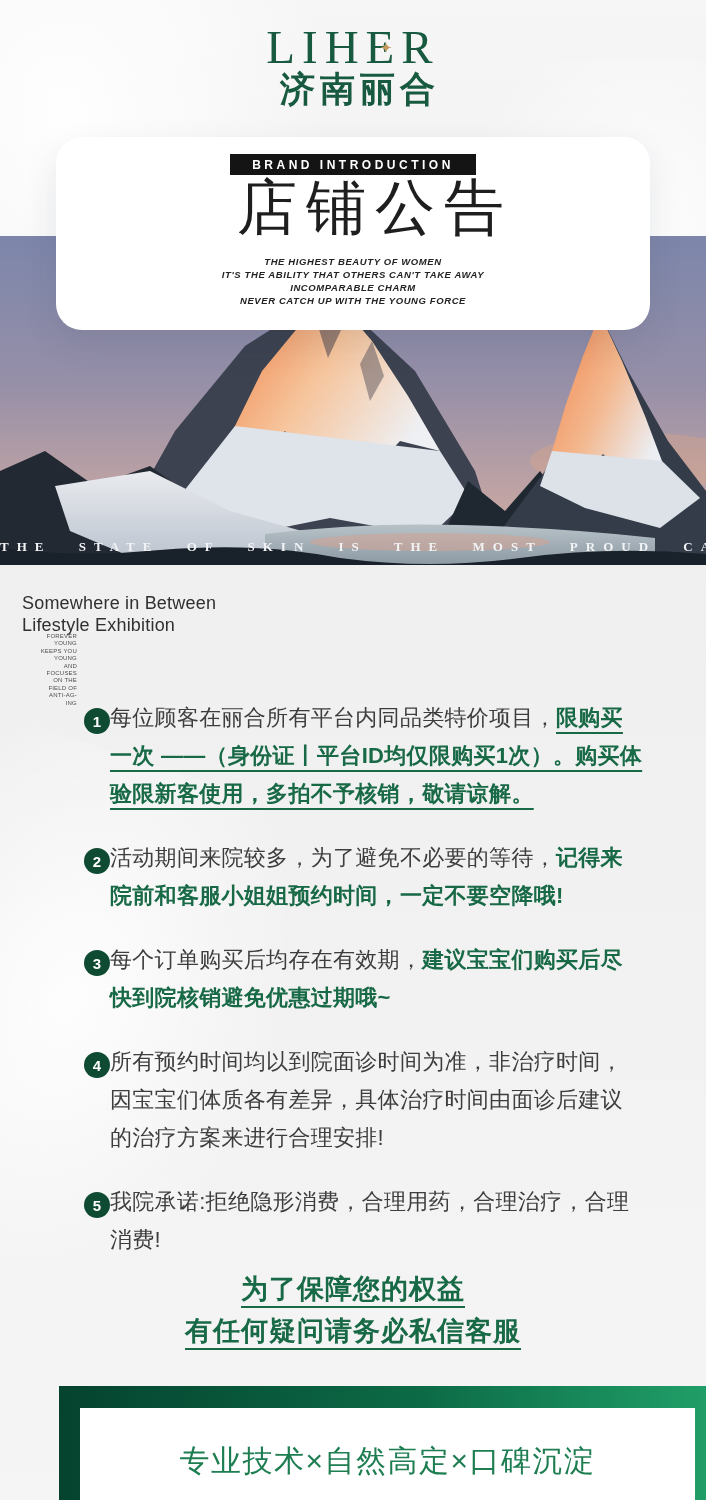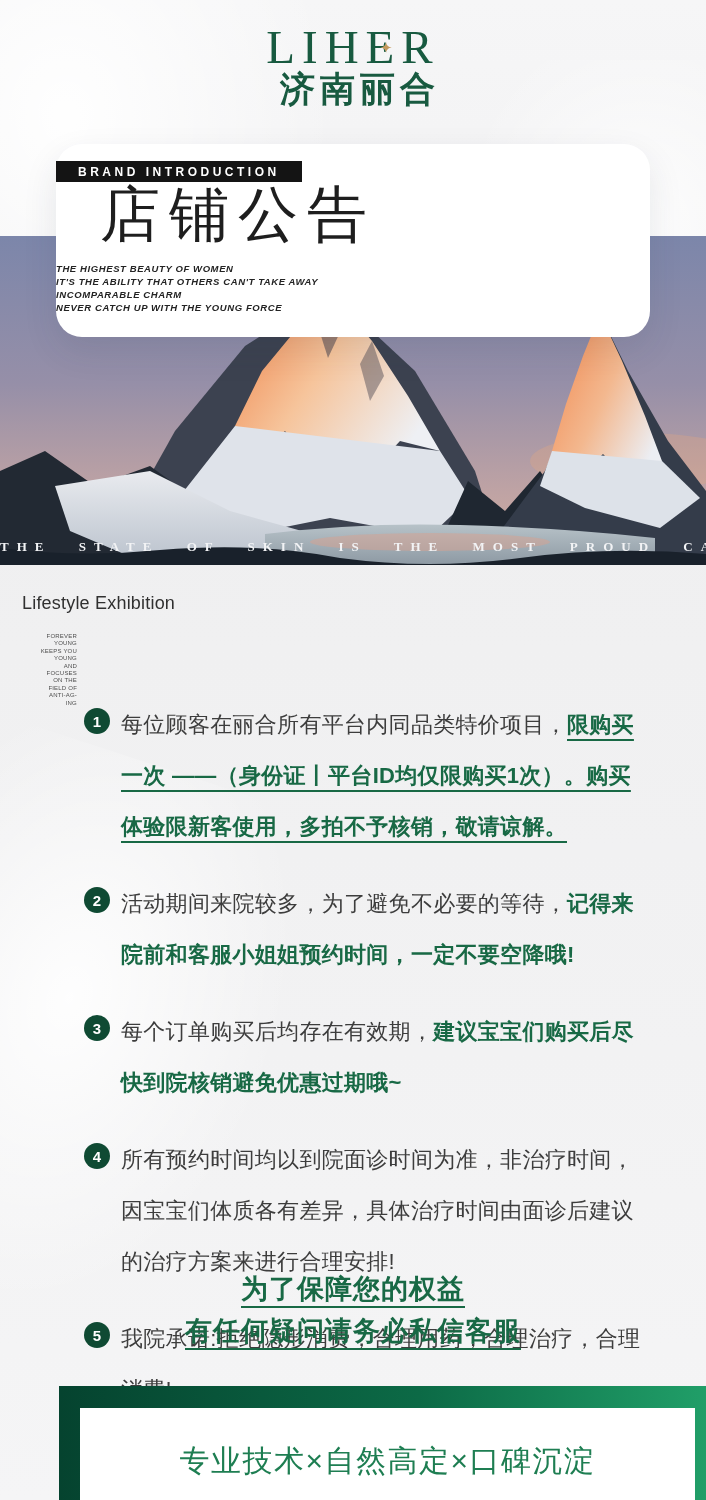--- a/index.html
+++ b/index.html
@@ -28,40 +28,40 @@
   .logo-sparkle{position:absolute;left:65.5%;top:36%;font-size:15px;color:var(--gold);line-height:1;}
   .logo-cn{font-family:"Liberation Serif",serif;font-size:35px;font-weight:600;
     letter-spacing:5px;margin-left:14px;line-height:1.1;}
   
   .hero-image{position:absolute;top:236px;left:0;width:706px;height:329px;z-index:1;}
   .hero-image svg{display:block;width:706px;height:329px;}
   .hero-caption{position:absolute;bottom:10px;left:0;width:100%;text-align:center;
     font-family:"Liberation Serif",serif;font-size:13px;font-weight:700;color:#f2f3f5;
     letter-spacing:8px;word-spacing:16px;white-space:nowrap;}
   
-  .hero-card{position:absolute;top:144px;left:56px;width:594px;height:193px;background:#fff;
-    border-radius:26px;z-index:2;box-shadow:0 14px 34px rgba(40,50,70,.10);text-align:left;}
+  .hero-card{position:absolute;top:137px;left:56px;width:594px;height:193px;background:#fff;
+    border-radius:26px;z-index:2;box-shadow:0 14px 34px rgba(40,50,70,.10);text-align:center;}
   .badge{display:inline-block;margin-top:17px;background:var(--badge-black);color:#fff;
     font-size:12px;font-weight:700;letter-spacing:3.5px;padding:4px 22px 3px;}
   .title{font-size:60px;font-weight:400;letter-spacing:9px;color:#1e1e1e;margin-top:1px;
     line-height:1.05;padding-left:44px;}
   .tagline{margin-top:16px;font-size:9.5px;font-weight:700;color:#232323;line-height:13px;
     letter-spacing:.6px;white-space:pre-line;font-style:italic;}
   
   .exhibition{position:absolute;top:592px;left:22px;font-size:18px;line-height:22px;
     color:#303030;font-weight:500;letter-spacing:.2px;}
   .micro{position:absolute;top:633px;left:20px;width:57px;text-align:right;font-size:6px;
     line-height:7.4px;color:#4e4e4e;white-space:pre-line;letter-spacing:.2px;}
   
   .notices{position:absolute;top:699px;left:84px;width:560px;list-style:none;}
   .notice{display:flex;align-items:flex-start;margin-bottom:26px;}
   .bullet{flex:0 0 auto;width:26px;height:26px;border-radius:50%;background:var(--bullet-green);
     color:#fff;font-size:15px;font-weight:700;display:flex;align-items:center;
     justify-content:center;margin-top:9px;}
-  .ntext{margin-left:11px;font-size:22px;line-height:51px;color:var(--ink);letter-spacing:.3px;}
+  .ntext{margin-left:0;font-size:22px;line-height:38px;color:var(--ink);letter-spacing:.3px;}
   .hl{color:var(--text-green);font-weight:700;}
   .u{text-decoration:underline;text-decoration-thickness:2px;text-underline-offset:7px;}
   
   .cta{position:absolute;top:1274px;left:0;width:100%;text-align:center;}
   .cta-line{display:inline-block;font-size:27px;font-weight:700;color:var(--text-green);
     line-height:30px;margin-bottom:12px;text-decoration:underline;
     text-decoration-thickness:2px;text-underline-offset:8px;letter-spacing:1px;}
   .cta-line{display:block;}
   
   .footer{position:absolute;top:1386px;left:14px;width:655px;height:114px;
@@ -138,20 +138,21 @@
   <section class="hero-card">
     <div class="badge">BRAND INTRODUCTION</div>
     <h1 class="title">店铺公告</h1>
     <div class="tagline">THE HIGHEST BEAUTY OF WOMEN
 IT'S THE ABILITY THAT OTHERS CAN'T TAKE AWAY
 INCOMPARABLE CHARM
 NEVER CATCH UP WITH THE YOUNG FORCE</div>
   </section>
 
   <div class="exhibition">
+    <div>Somewhere in Between</div>
     <div>Lifestyle Exhibition</div>
   </div>
 
   <div class="micro">FOREVER
 YOUNG
 KEEPS YOU
 YOUNG
 AND
 FOCUSES
 ON THE

